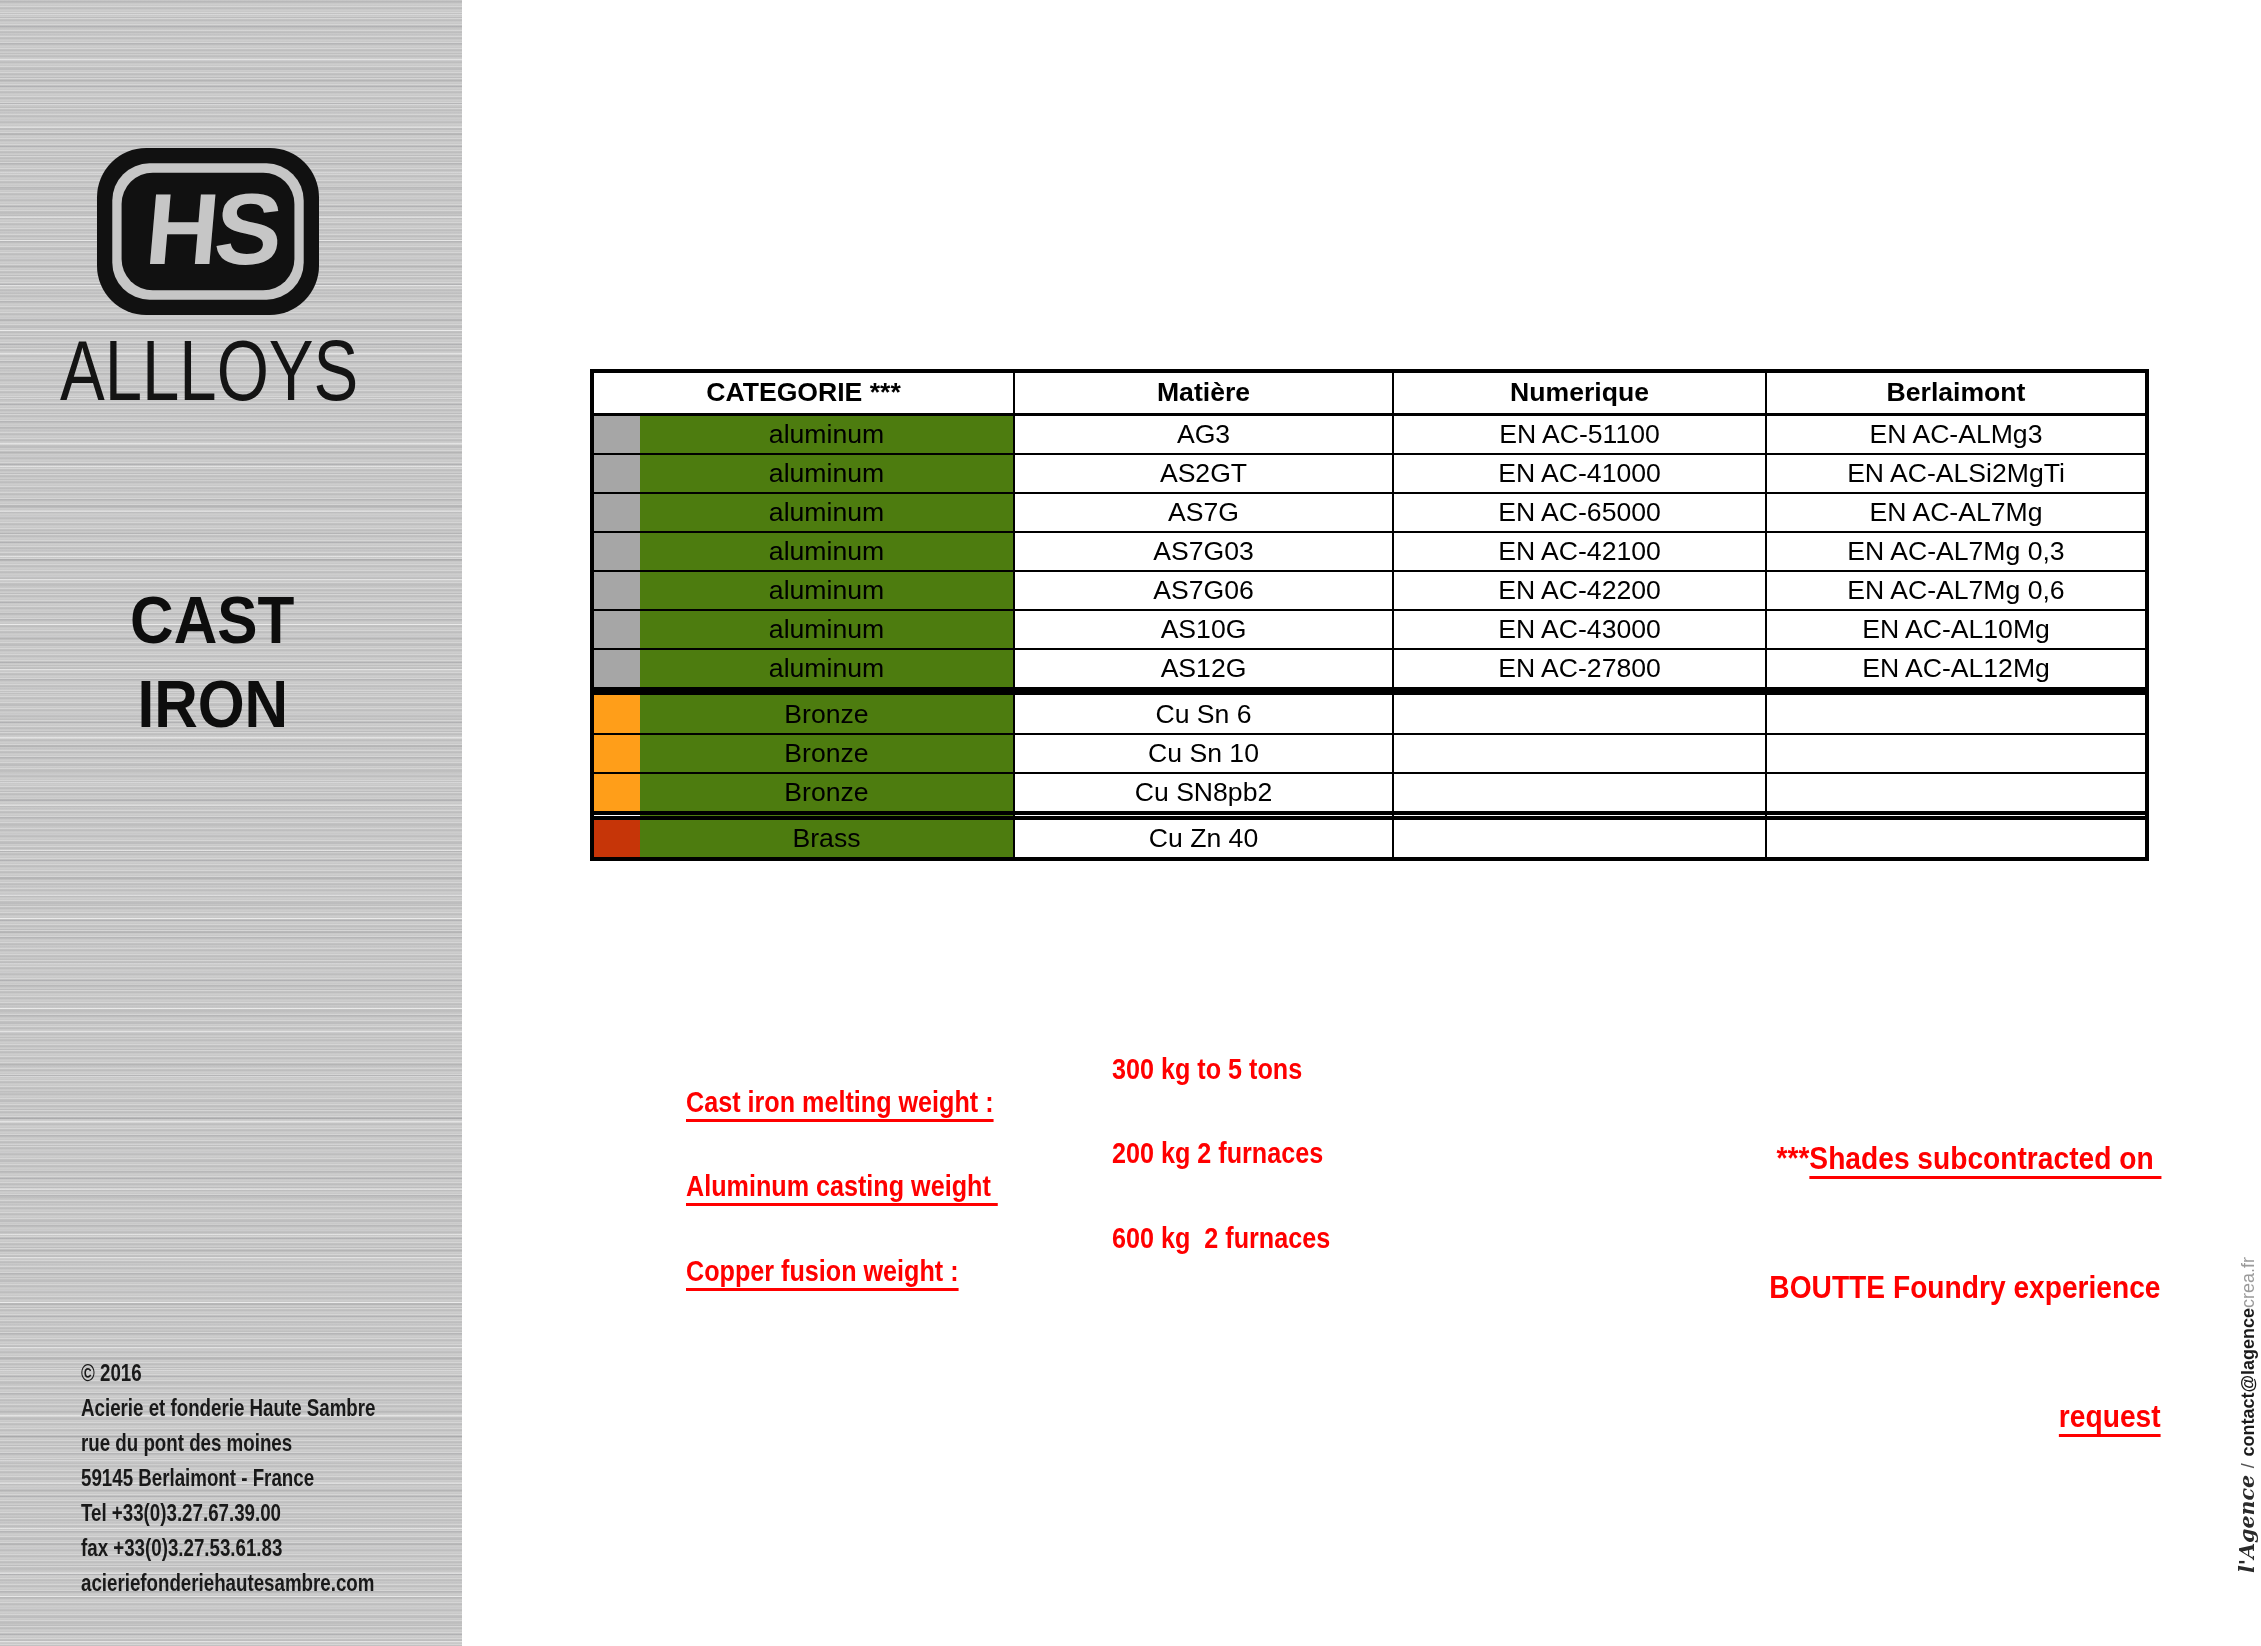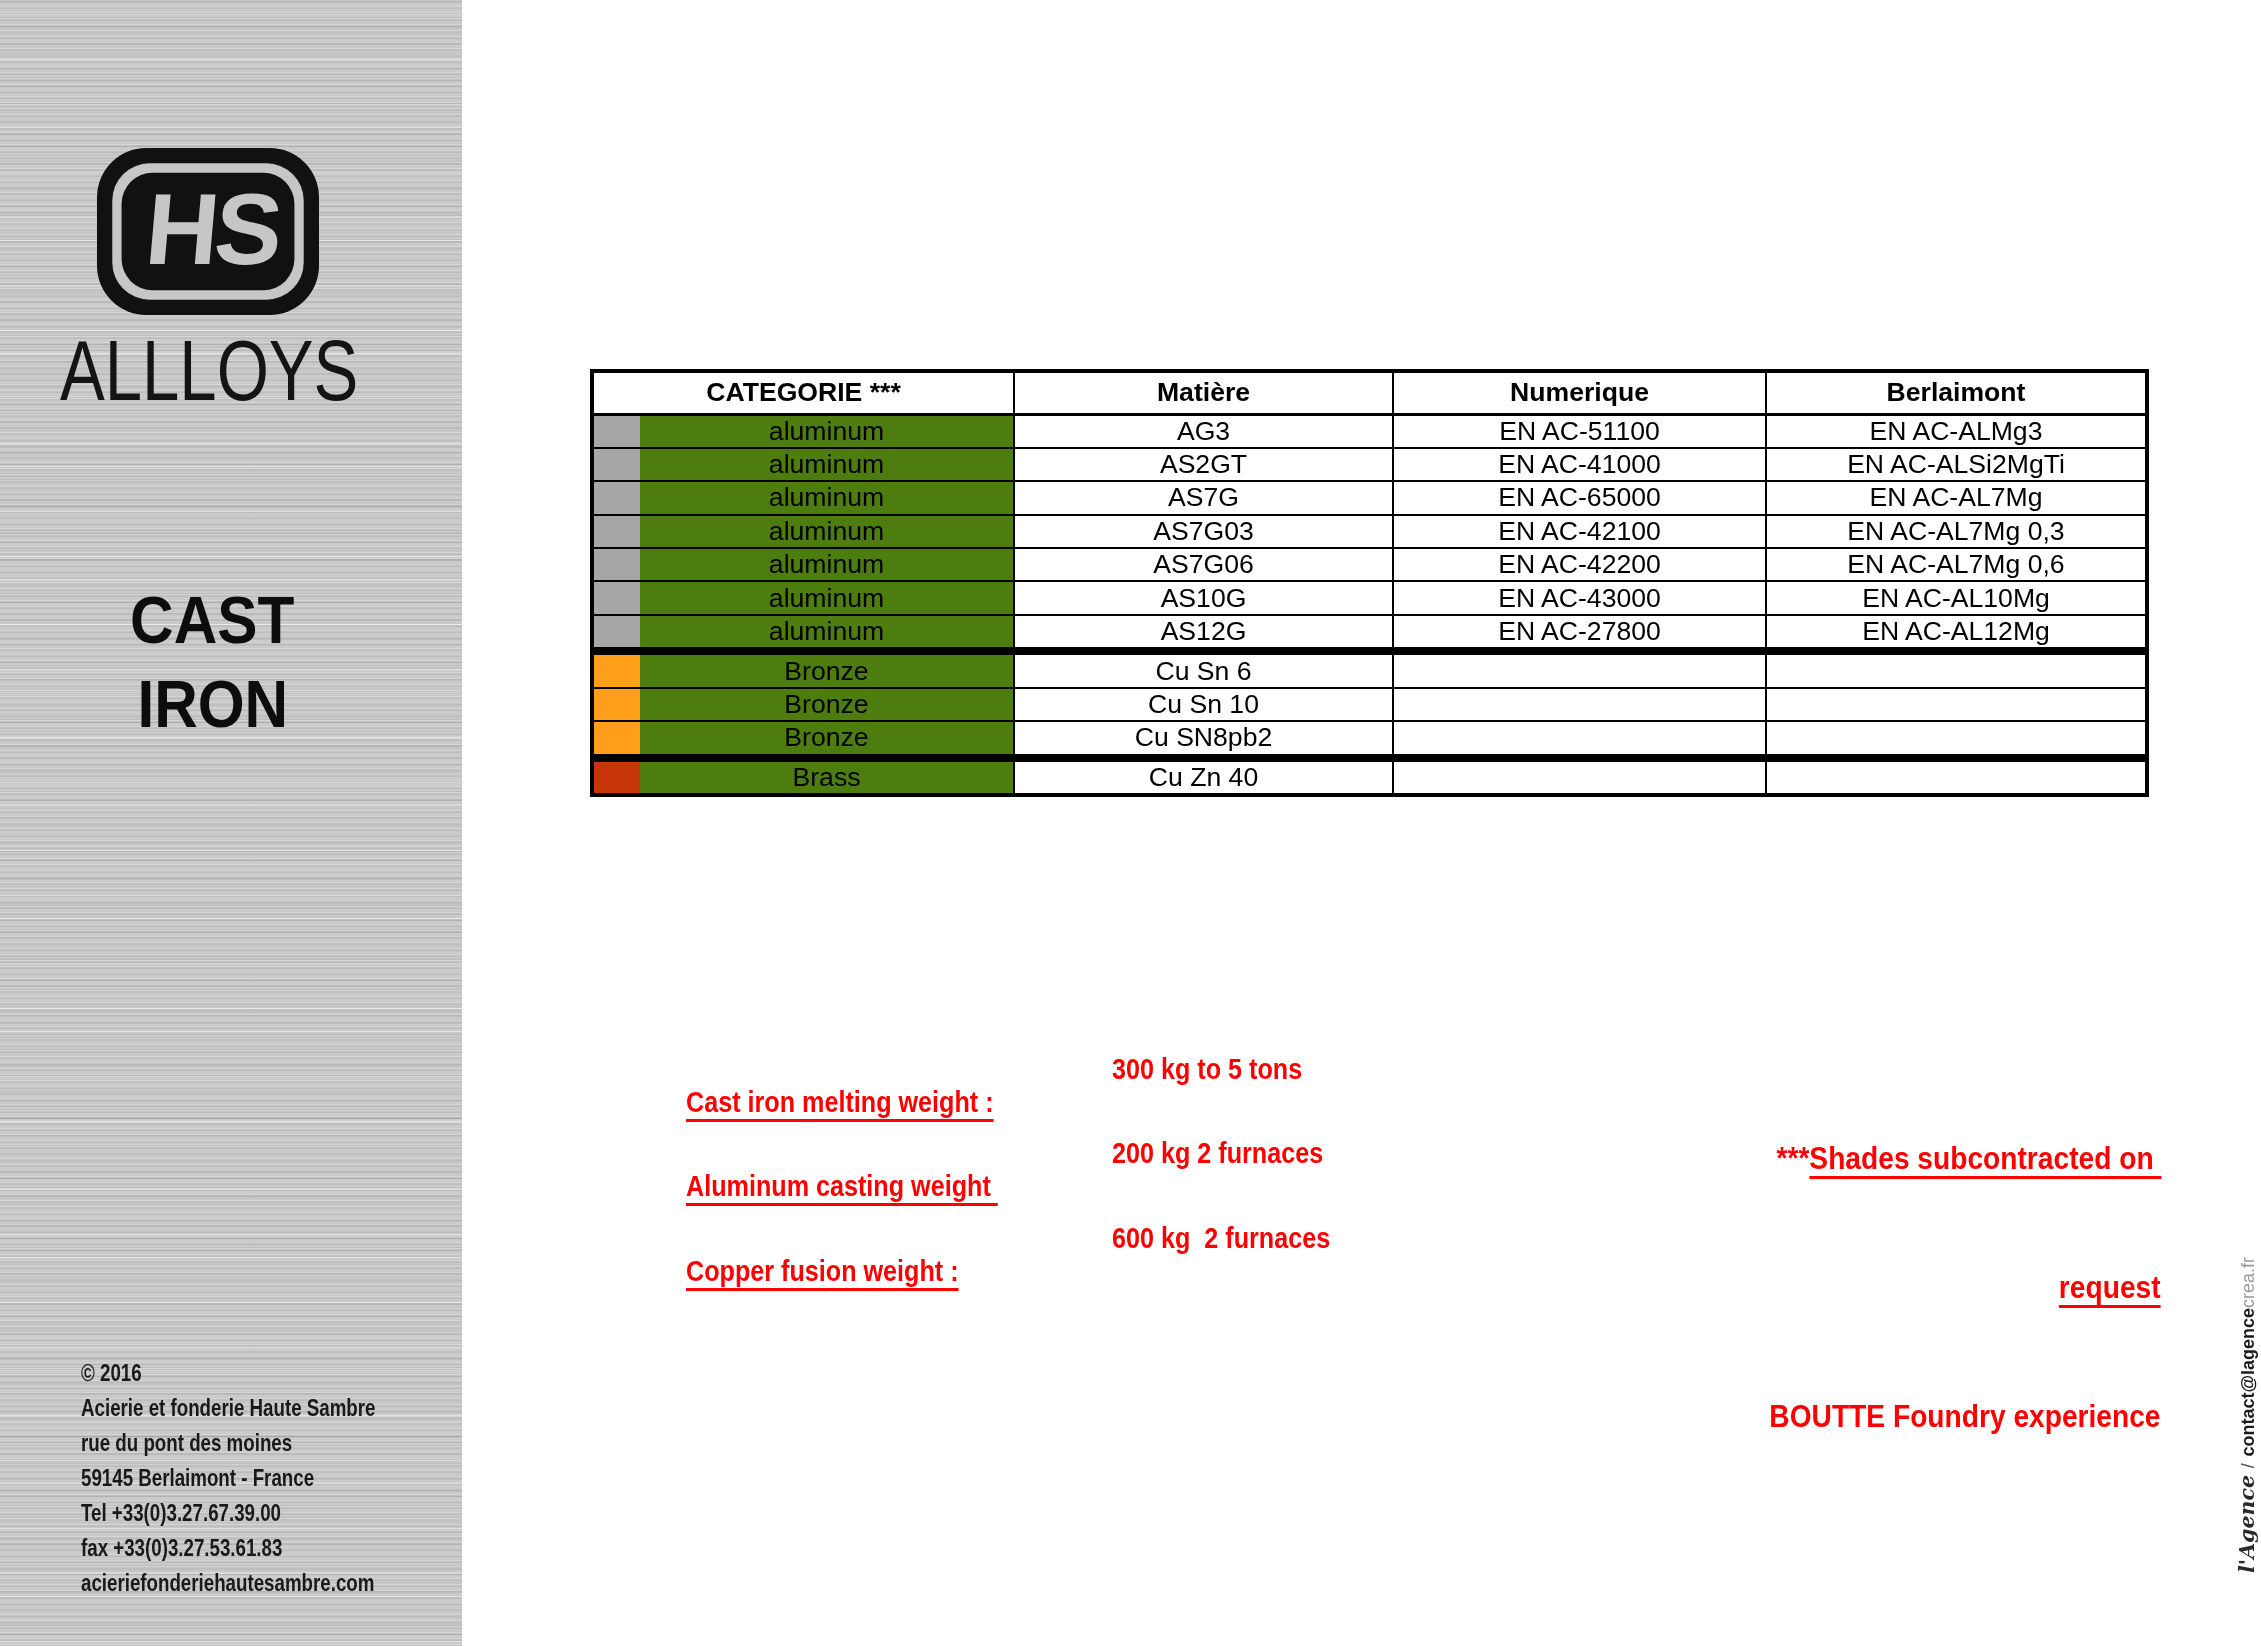--- a/index.html
+++ b/index.html
@@ -36,21 +36,21 @@
   .cast-iron span { display:inline-block; transform:scaleX(0.9); }
   .contact {
     position:absolute; left:81px; top:1355px;
     font-weight:bold; color:#191919; font-size:24px; line-height:35px;
     transform:scaleX(0.78); transform-origin:left top; white-space:nowrap;
     letter-spacing:0px;
   }
 
   
   table.alloy {
-    position:absolute; left:590px; top:369px; width:1555px; height:428px;
+    position:absolute; left:590px; top:369px; width:1555px; height:492px;
     border-collapse:collapse; table-layout:fixed;
     font-size:26.6px; color:#000;
   }
   table.alloy { border:4px solid #000; }
   table.alloy th, table.alloy td {
     border:2px solid #000; text-align:center; vertical-align:middle;
     padding:0; overflow:hidden; white-space:nowrap;
   }
   table.alloy th { font-weight:bold; height:43px; border-bottom-width:3.3px; }
   table.alloy tbody td { border-top-width:2.7px; border-bottom-width:2.7px; }
@@ -233,22 +233,22 @@
     <span class="ann-label">Aluminum casting weight </span>
     <span class="ann-value">200 kg 2 furnaces</span>
   </div>
   <div class="ann-row" style="top:1222px">
     <span class="ann-label">Copper fusion weight :</span>
     <span class="ann-value">600 kg  2 furnaces</span>
   </div>
 
   <div class="ann-right">
     <div><span class="cond"><span>***</span><span class="u">Shades subcontracted on </span></span></div>
+    <div><span class="cond">BOUTTE Foundry experience</span></div>
     <div><span class="cond u">request</span></div>
-    <div><span class="cond">BOUTTE Foundry experience</span></div>
   </div>
 
   <div class="footer-rot">
     <span class="ag-logo">l'Agence</span><span class="ag-slash">/</span><span class="em-b">contact@lagence</span><span class="em-l">crea.fr</span>
   </div>
 
 </div>
 
 
 </body></html>

